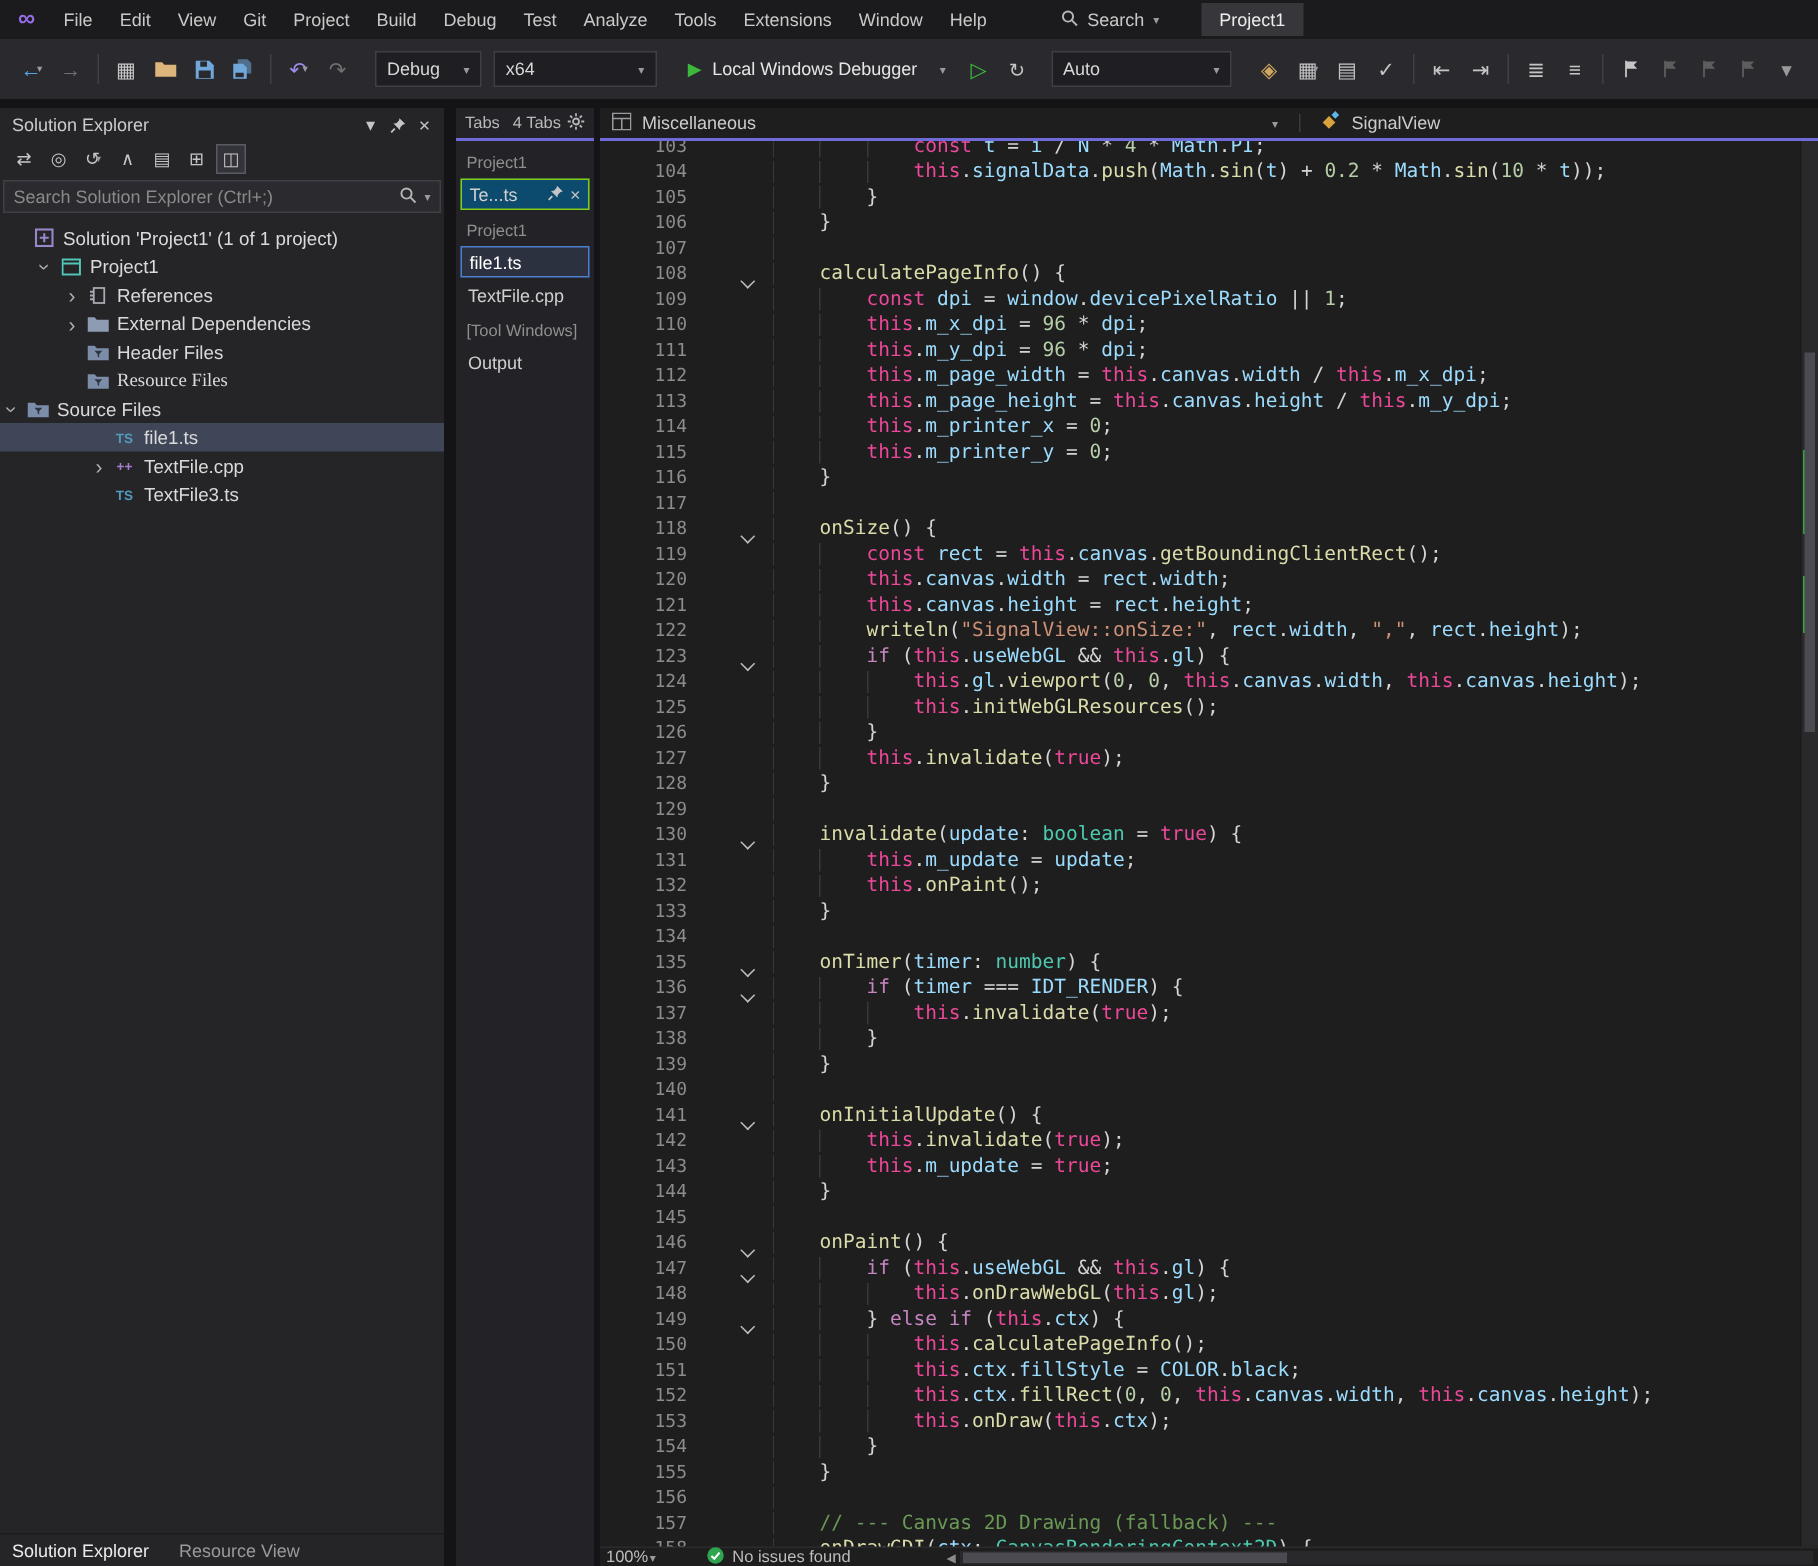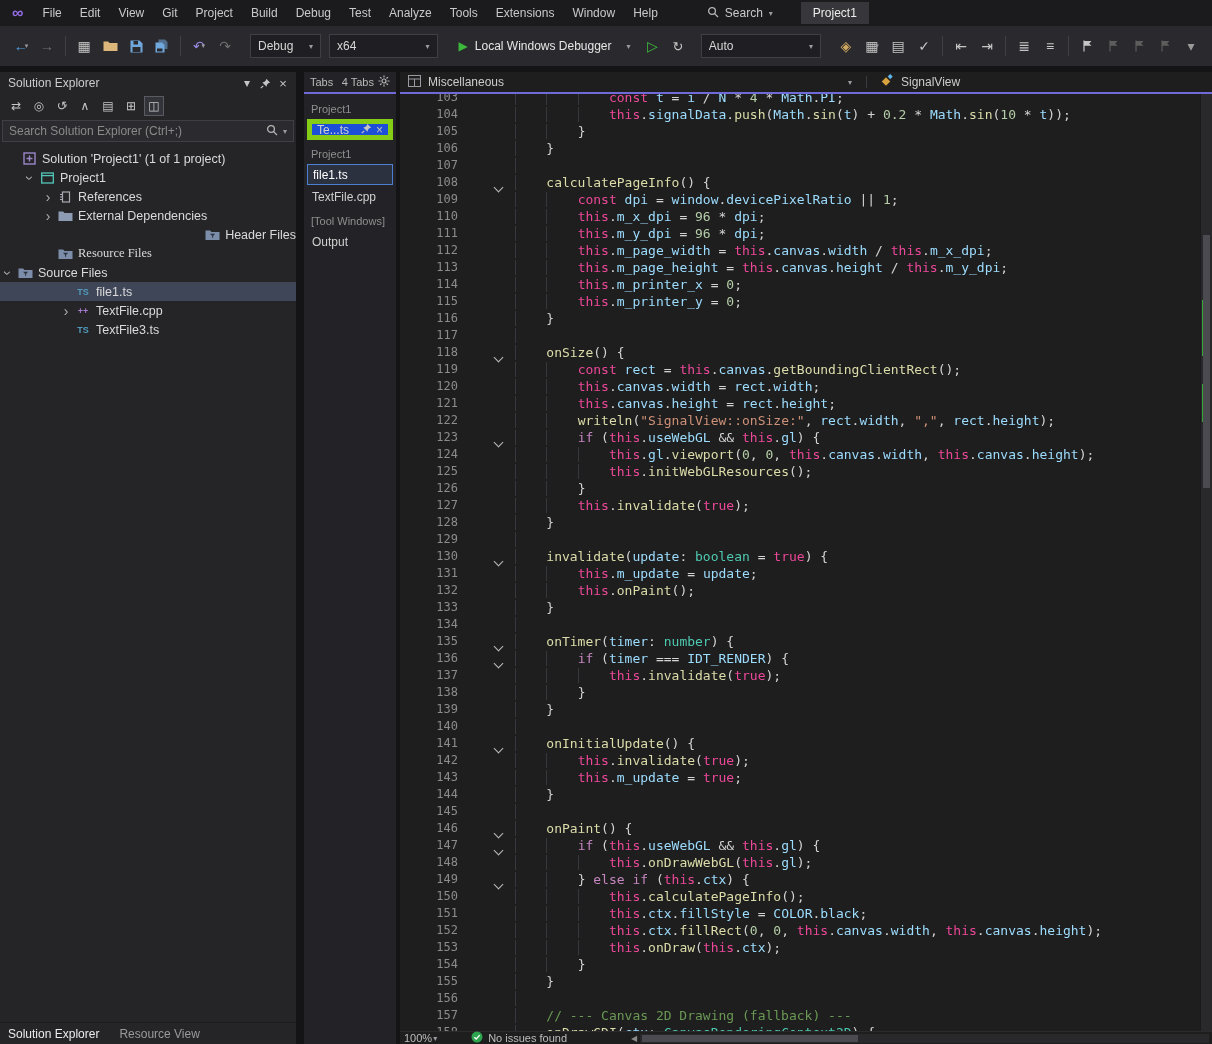--- a/index.html
+++ b/index.html
@@ -53,21 +53,21 @@
 .se-bottom .bt{color:#9a9a9a}
 .se-bottom .bt.active{color:#ececec}
 
 .tabwell{width:96px;flex:none;background:#232327;display:flex;flex-direction:column;border-right:4px solid #141416}
 .tw-header{height:22px;display:flex;align-items:center;padding:0 6px;color:#b9b9b9;font-size:11px;border-bottom:2px solid #6f6ad8;gap:4px}
 .tw-title{flex:1}
 .tw-body{padding:2px 3px;font-size:12px}
 .tw-group-label{color:#8f8f8f;font-size:11px;padding:7px 4px 3px}
 .vtab{height:21px;display:flex;align-items:center;padding:0 5px;color:#d0d0d0;margin:1px 0;white-space:nowrap;overflow:hidden}
 .vtab .vl{flex:1;overflow:hidden}
-.vtab.pinned{border:5px solid #84cc16;background:#1d4ed8}
+.vtab.pinned{border:1px solid #84cc16;background:#0c4a6e}
 .vtab.selected{border:1px solid #4d7fd0;background:#2c3140;color:#ffffff}
 .vx{color:#c0c0c0;font-size:12px;margin-left:4px}
 
 .editor{flex:1;background:#1e1e1e;display:flex;flex-direction:column;min-width:0}
 .navbar{height:22px;display:flex;align-items:stretch;border-bottom:2px solid #6f6ad8;font-size:12px;color:#cccccc}
 .nav-left{width:460px;display:flex;align-items:center;gap:7px;padding:0 8px}
 .nav-lbl{flex:1}
 .nav-divider{width:1px;background:#3a3a40;margin:4px 6px}
 .nav-right{flex:1;display:flex;align-items:center;gap:7px;padding:0 6px}
 .code-wrap{flex:1;position:relative;overflow:hidden}
@@ -322,21 +322,21 @@
           </div>
           <div class="trow" style="padding-left: 40px;">
             <span class="tchev"><span class="r">›</span></span>
             <span class="ticon">
               <svg width="15" height="12" viewBox="0 0 15 12">
                 <path d="M0.5 1.5h4.6l1.4 1.6h8v8h-14z" fill="#8d9cb3"></path>
               </svg>
             </span>
             <span class="tlabel">External Dependencies</span>
           </div>
-          <div class="trow" style="padding-left: 40px; justify-content: flex-end;">
+          <div class="trow" style="padding-left: 40px;">
             <span class="tchev"></span>
             <span class="ticon">
               <svg width="15" height="12" viewBox="0 0 15 12">
                 <path d="M0.5 1.5h4.6l1.4 1.6h8v8h-14z" fill="#7b8da8"></path>
                 <path d="M5 4.8h5.2l-2.1 2.3v2.2l-1-.7V7.1z" fill="#2d3442"></path>
               </svg>
             </span>
             <span class="tlabel">Header Files</span>
           </div>
           <div class="trow" style="padding-left: 40px; font-family: Liberation Serif, serif;">

